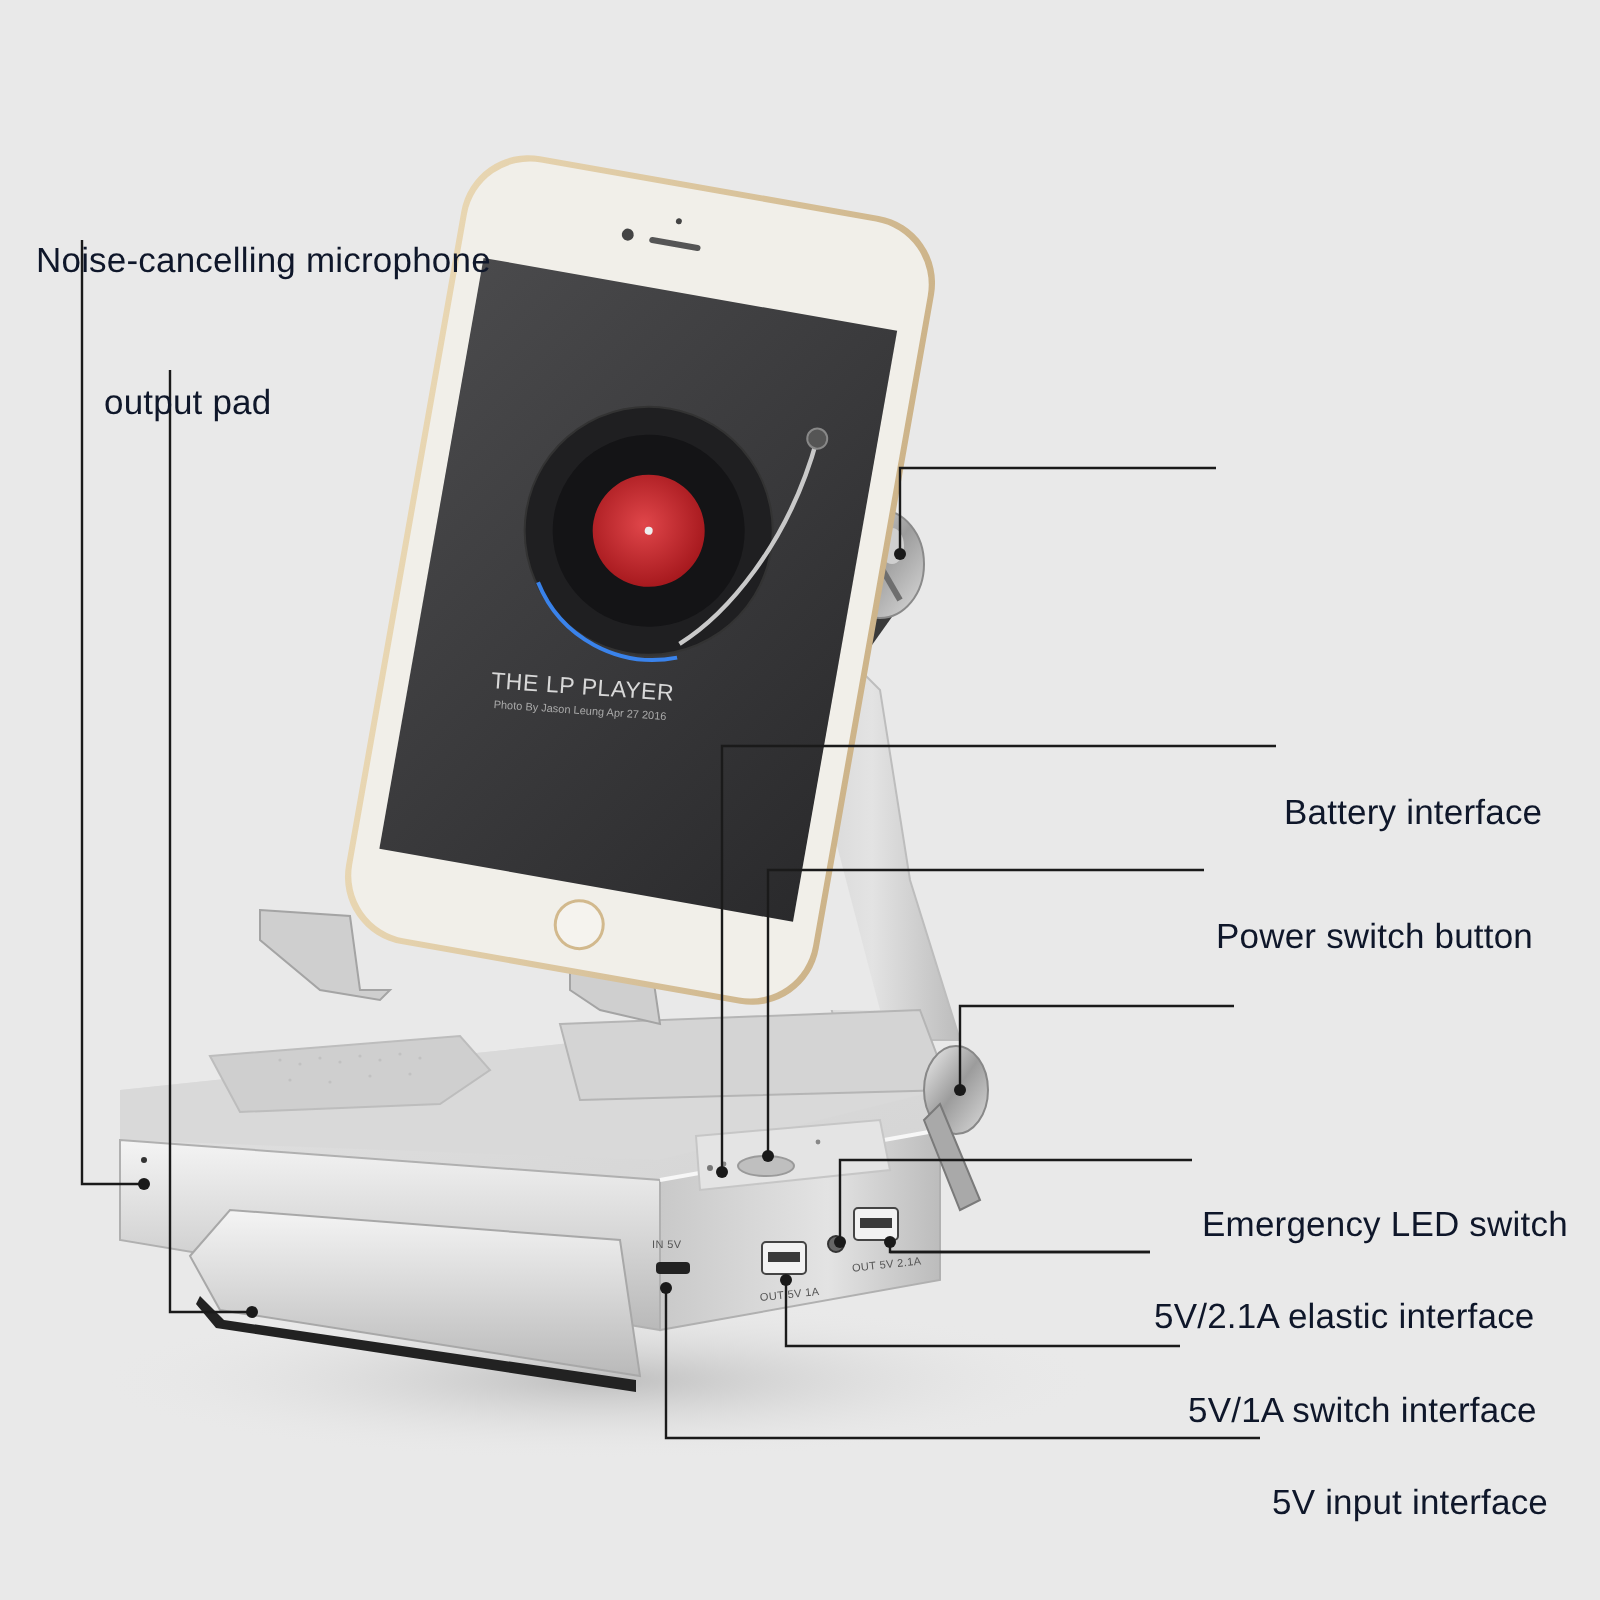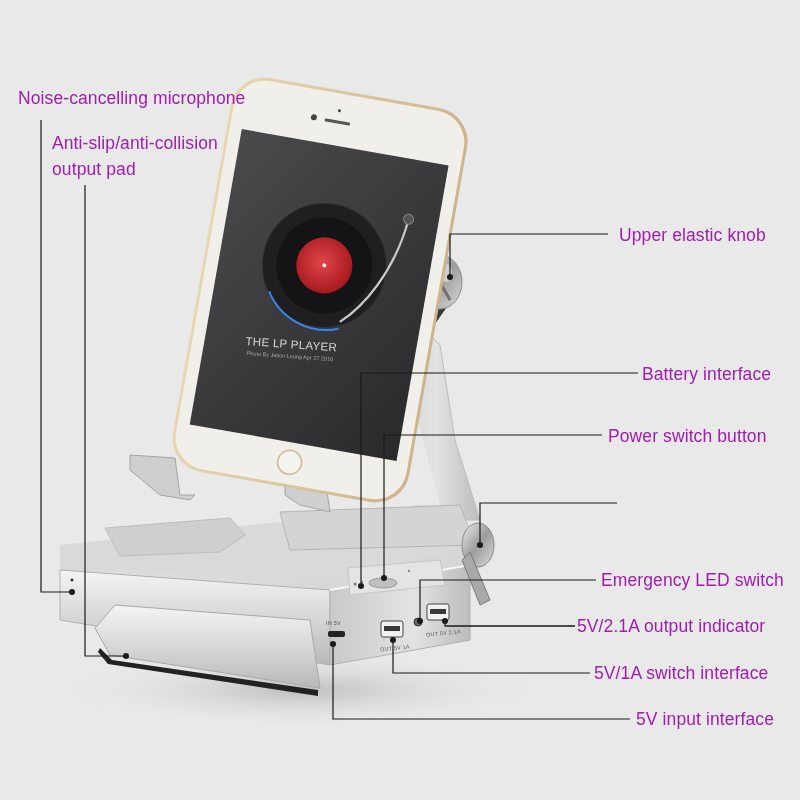--- a/index.html
+++ b/index.html
@@ -10,22 +10,23 @@
     color: #2b2b2b;
     position: relative;
   }
   .stage { position: absolute; left: 0; top: 0; width: 800px; height: 800px; }
   .illus { position: absolute; left: 0; top: 0; }
   .label {
     position: absolute;
     font-size: 17.5px;
     line-height: 24px;
     white-space: nowrap;
-    color: #a21caf;
+    color: #0f172a;
     letter-spacing: 0.1px;
+    margin-top: 32px;
   }
   .leaders { position: absolute; left: 0; top: 0; pointer-events: none; }
   .screen-title {
     position: absolute; left: 246px; top: 335px;
     color: #d8d8d8; font-size: 11.5px; letter-spacing: 0.3px;
     transform: rotate(4deg); transform-origin: left top;
   }
   .screen-credit {
     position: absolute; left: 247px; top: 350px;
     color: #a9a9a9; font-size: 5.5px;
@@ -203,24 +204,22 @@
       <circle cx="384" cy="578" r="3"></circle>
       <circle cx="480" cy="545" r="3"></circle>
       <circle cx="420" cy="621" r="3"></circle>
       <circle cx="445" cy="621" r="3"></circle>
       <circle cx="393" cy="640" r="3"></circle>
       <circle cx="333" cy="644" r="3"></circle>
     </g>
   </svg>
 
   <div class="label" style="left:18px; top:86px;">Noise-cancelling microphone</div>
-  <div class="label" style="left:52px; top:131px;">Anti-slip/anti-collision</div>
   <div class="label" style="left:52px; top:157px;">output pad</div>
 
-  <div class="label" style="left:619px; top:223px;">Upper elastic knob</div>
   <div class="label" style="left:642px; top:362px;">Battery interface</div>
   <div class="label" style="left:608px; top:424px;">Power switch button</div>
   <div class="label" style="left:601px; top:568px;">Emergency LED switch</div>
-  <div class="label" style="left:577px; top:614px;">5V/2.1A output indicator</div>
+  <div class="label" style="left:577px; top:614px;">5V/2.1A elastic interface</div>
   <div class="label" style="left:594px; top:661px;">5V/1A switch interface</div>
   <div class="label" style="left:636px; top:707px;text-align:center;">5V input interface</div>
 
 </div>
 
 </body></html>

